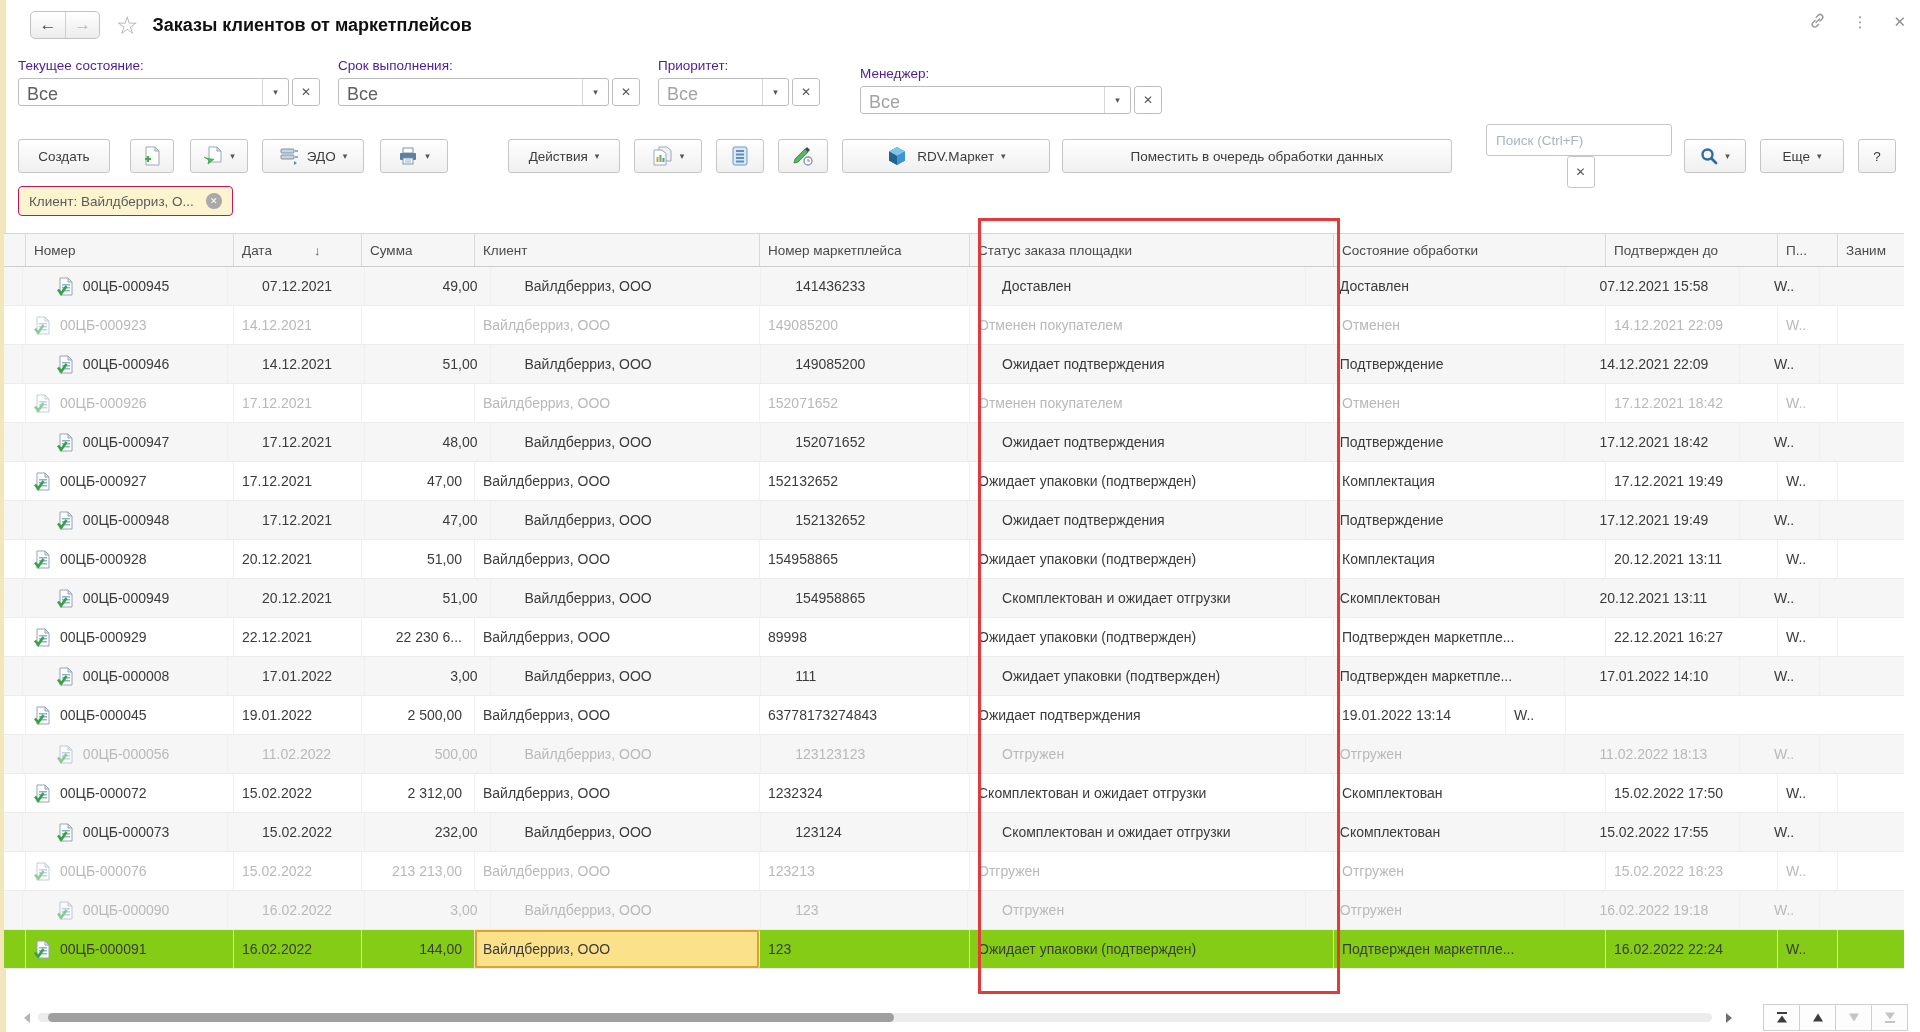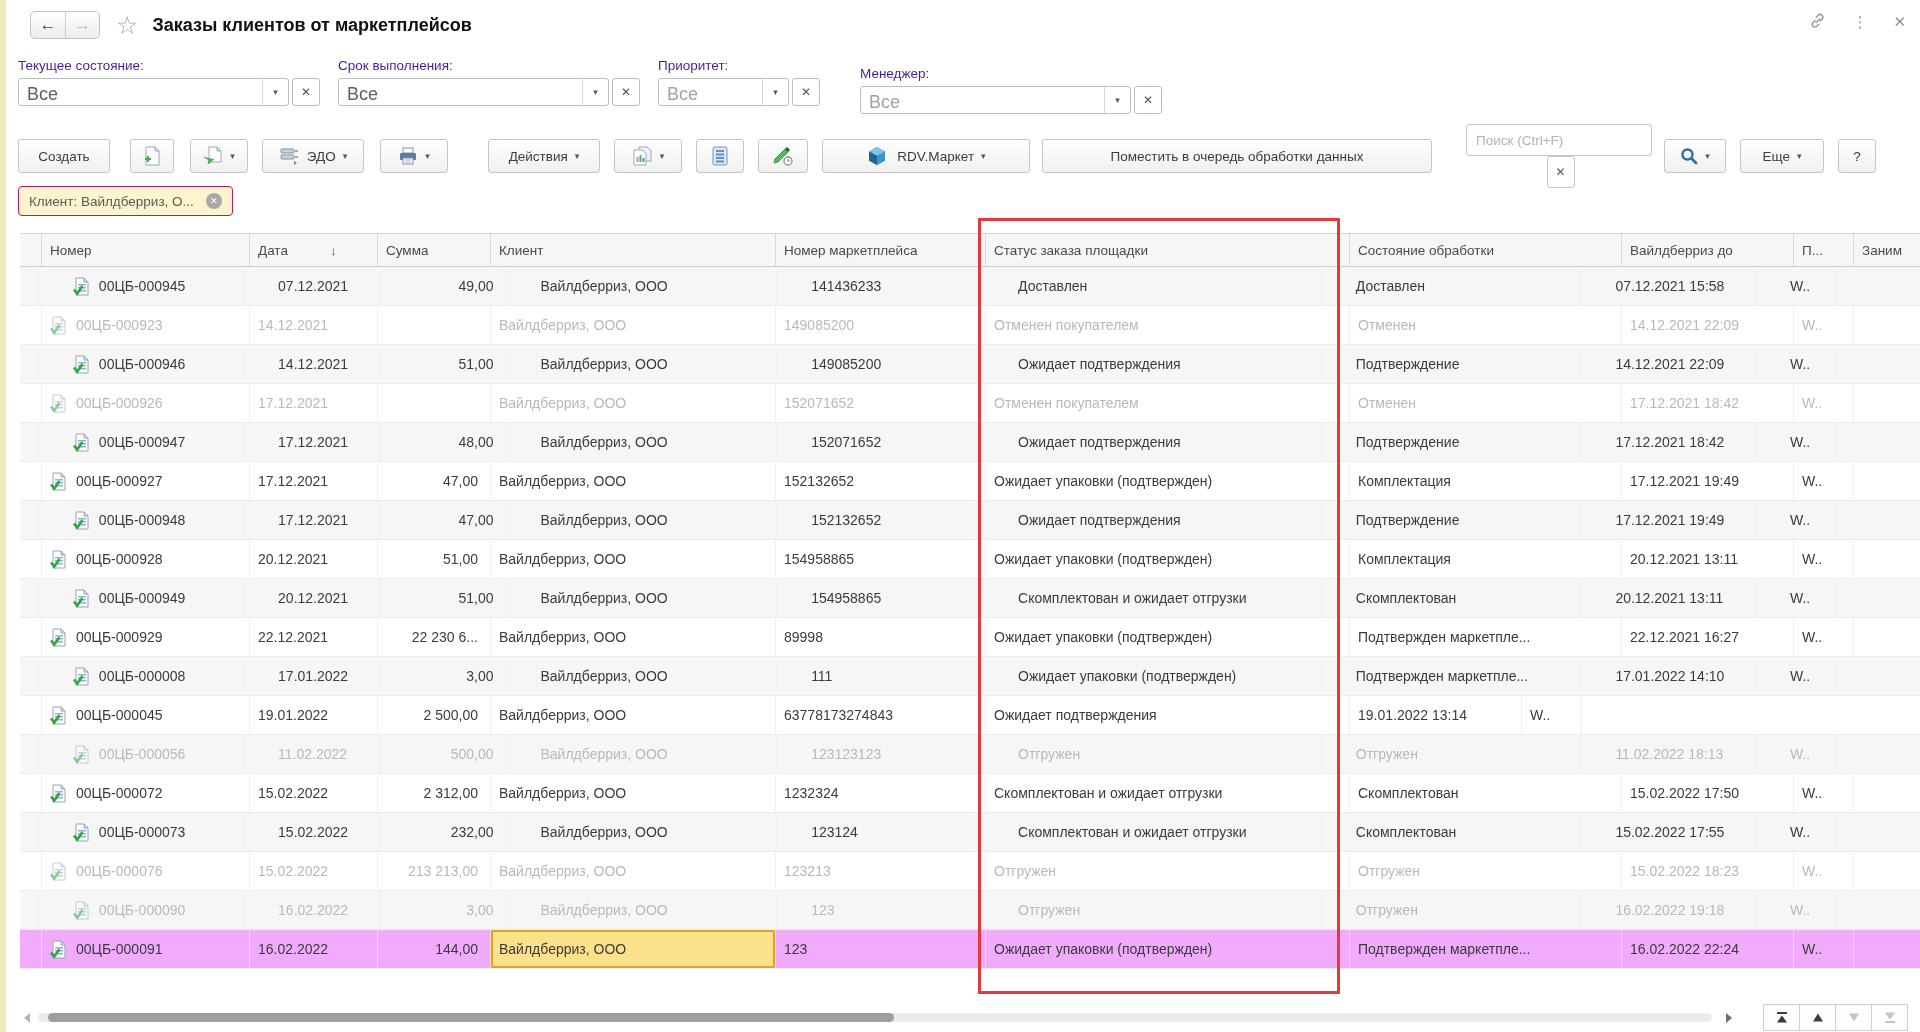--- a/index.html
+++ b/index.html
@@ -56,33 +56,33 @@
                   display:flex; align-items:center; justify-content:center; font-size:12px; color:#555; }
 
   
   .tag-row { position:absolute; top:186px; left:18px; }
   .tag { display:inline-flex; align-items:center; background:#fcf4cf; border:1px solid #be185d; border-radius:4px;
          padding:6px 10px; font-size:13.5px; color:#5a5a5a; }
   .tag-x { width:16px; height:16px; margin-left:12px; border-radius:50%; background:#a9a9a9; color:#fff;
            font-size:9px; display:flex; align-items:center; justify-content:center; }
 
   
-  .grid { position:absolute; left:20px; top:233px; width:1900px; }
+  .grid { position:absolute; left:4px; top:233px; width:1900px; }
   .thead { display:flex; height:34px; background:#f6f6f6; border-top:1px solid #d5d5d5; border-bottom:1px solid #cdcdcd; }
   .th { display:flex; align-items:center; padding:0 8px; font-size:13.5px; color:#4a4a4a;
         border-right:1px solid #d9d9d9; overflow:hidden; white-space:nowrap; }
   .sort-arrow { margin-left:42px; color:#5a5a5a; font-size:13px; }
   .tbody { }
   .tr { display:flex; height:39px; border-bottom:1px solid #ececec; background:#fff; }
   .tr.stripe { background:#f6f6f6;gap:26px; }
   .td { display:flex; align-items:center; padding:0 8px; font-size:14px; color:#3b3b3b;
         border-right:1px solid #f0f0f0; overflow:hidden; white-space:nowrap; }
   .tr.dim .td { color:#b9b9b9; }
   .tr.dim .doc-icon { opacity:.55; }
-  .tr.selected { background:#f0abfc; }
+  .tr.selected { background:#84cc16; }
   .tr.selected .td { border-right-color:#f0e3b4; }
   .td.active-cell { box-shadow:inset 0 0 0 2px #dba32c; background:#fbe189; border-radius:2px; }
   .c-marker  { width:22px;  padding:0; }
   .c-number  { width:208px; }
   .c-date    { width:128px; }
   .c-sum     { width:113px; justify-content:flex-end; padding-right:12px; }
   .c-client  { width:285px; }
   .c-mp      { width:210px; }
   .c-status  { width:364px; }
   .c-proc    { width:272px; }
@@ -218,21 +218,21 @@
           <rect x="5" y="1" width="10" height="5" fill="#fff" stroke="#5d7globe democracy-a1" stroke-width="0"></rect>
           <rect x="5" y="1" width="10" height="5" fill="#fff" stroke="#7d92a8"></rect>
           <rect x="2" y="6" width="16" height="7" rx="1" fill="#5e7f9f"></rect>
           <rect x="5" y="11" width="10" height="6" fill="#fff" stroke="#7d92a8"></rect>
           <path d="M7 13h6M7 15h6" stroke="#9db0c2"></path>
         </svg>
     </span>
     <span class="caret">▾</span>
   </div>
 
-  <div class="tbtn" style="margin-left:40px;width:112px">
+  <div class="tbtn" style="margin-left:60px;width:112px">
     <span>Действия</span>
     <span class="caret">▾</span>
   </div>
 
   <div class="tbtn ico" style="margin-left:14px;width:68px">
     <span>
       <svg width="21" height="20" viewBox="0 0 21 20">
           <path d="M7 1h8l4 3.5V15H7z" fill="#eef2f6" stroke="#9aa7b5"></path>
           <path d="M2 4h8l4 3.5V19H2z" fill="#fff" stroke="#9aa7b5"></path>
           <rect x="4.5" y="11" width="2" height="5" fill="#e8913a"></rect>
@@ -318,21 +318,21 @@
     <div class="th c-number">Номер</div>
     <div class="th c-date">
       <span>Дата</span>
       <span class="sort-arrow">↓</span>
     </div>
     <div class="th c-sum" style="justify-content:flex-start">Сумма</div>
     <div class="th c-client">Клиент</div>
     <div class="th c-mp">Номер маркетплейса</div>
     <div class="th c-status">Статус заказа площадки</div>
     <div class="th c-proc">Состояние обработки</div>
-    <div class="th c-confirm">Вайлдберриз до</div>
+    <div class="th c-confirm">Подтвержден до</div>
     <div class="th c-p">П...</div>
     <div class="th c-extra">Заним</div>
   </div>
   <div class="tbody">
       <div class="tr stripe">
     <div class="td c-marker"></div>
     <div class="td c-number">
       <span class="doc-icon">
         <svg width="17" height="19" viewBox="0 0 17 19">
               <path d="M3 1h8l4 4v13H3z" fill="#fff" stroke="#93a5b8"></path>

